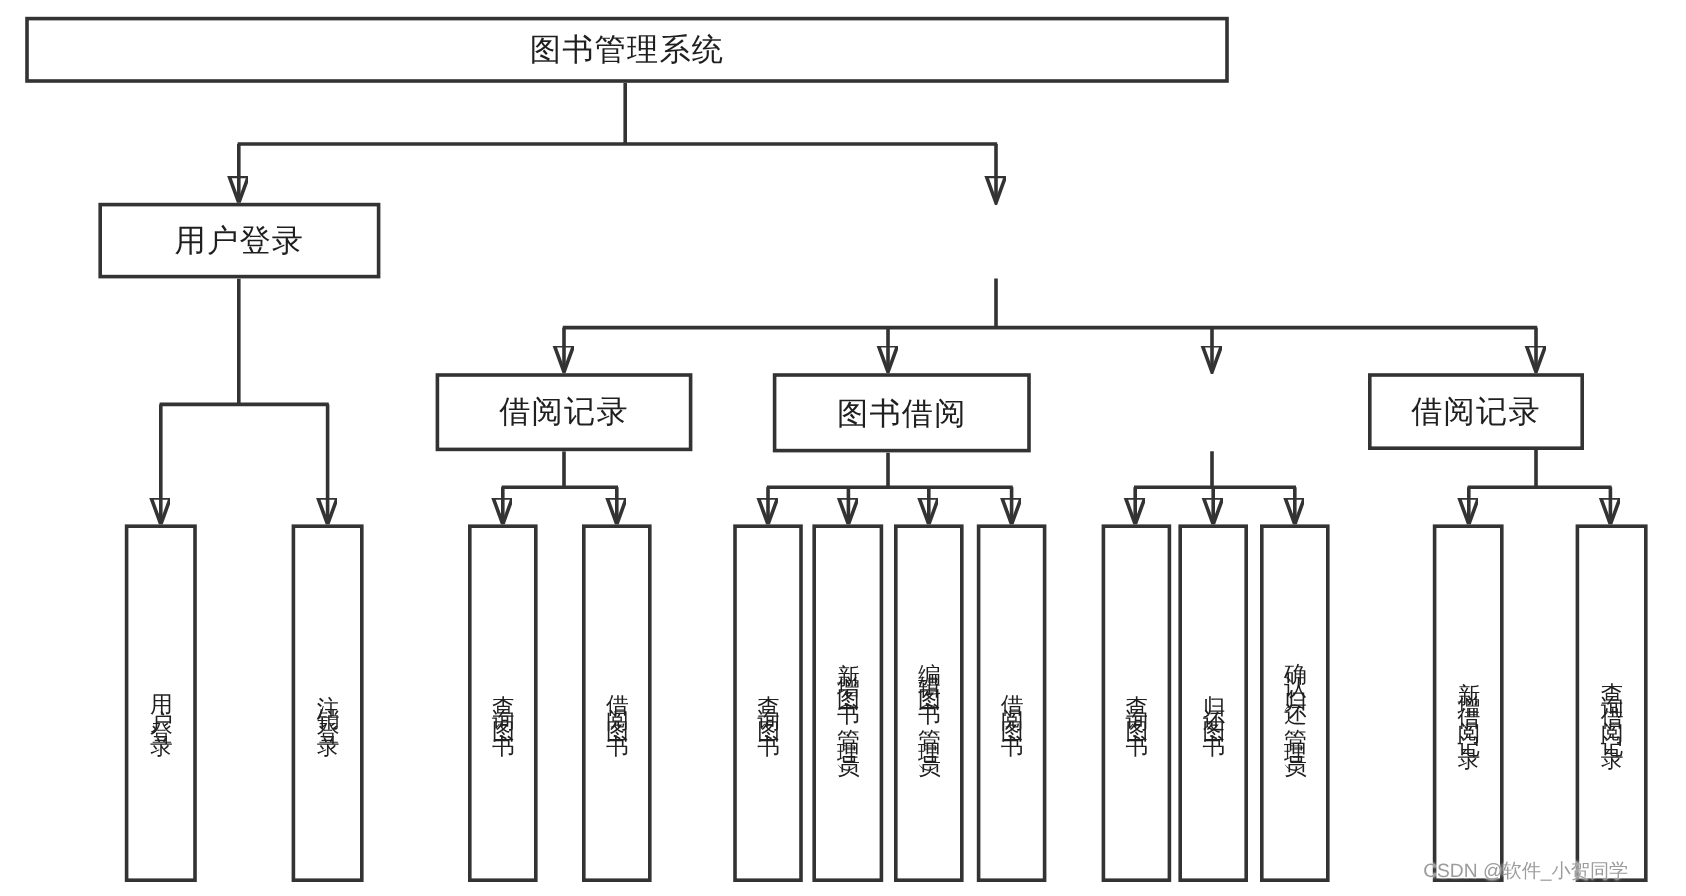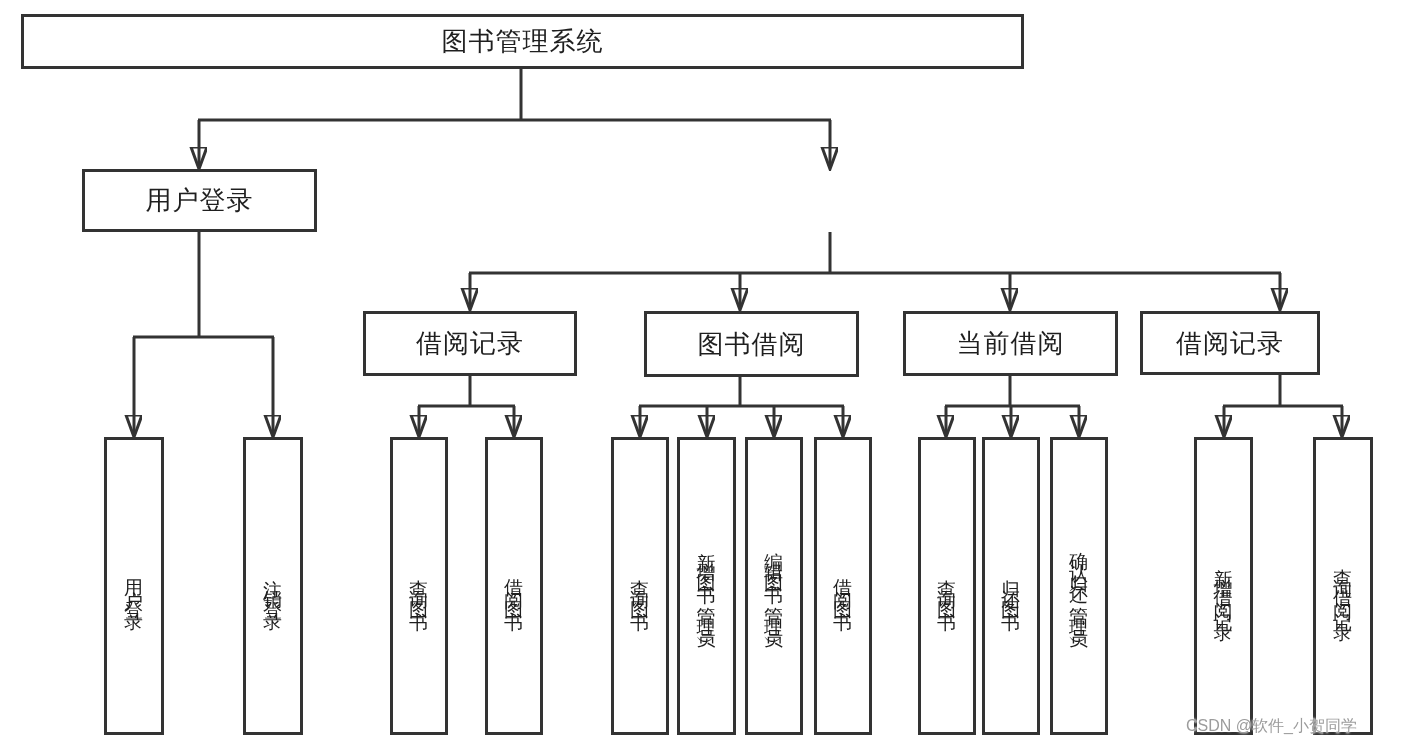--- a/index.html
+++ b/index.html
@@ -118,23 +118,20 @@
   <div class="box h" style="left:82px; top:169px; width:235px; height:63px;">
     <span>用户登录</span>
   </div>
 
   <div class="box h" style="left:363px; top:311px; width:214px; height:65px;">
     <span>借阅记录</span>
   </div>
   <div class="box h" style="left:633px; top:311px; width:215px; height:66px;margin-left:11px;">
     <span>图书借阅</span>
   </div>
-  <div class="box h" style="left:903px; top:311px; width:215px; height:65px;">
-    <span>当前借阅</span>
-  </div>
   <div class="box h" style="left:1140px; top:311px; width:180px; height:64px;">
     <span>借阅记录</span>
   </div>
 
   <div class="box v" style="left:104px; width:60px;">
     <span>用户登录</span>
   </div>
   <div class="box v" style="left:243px; width:60px;">
     <span>注销登录</span>
   </div>

